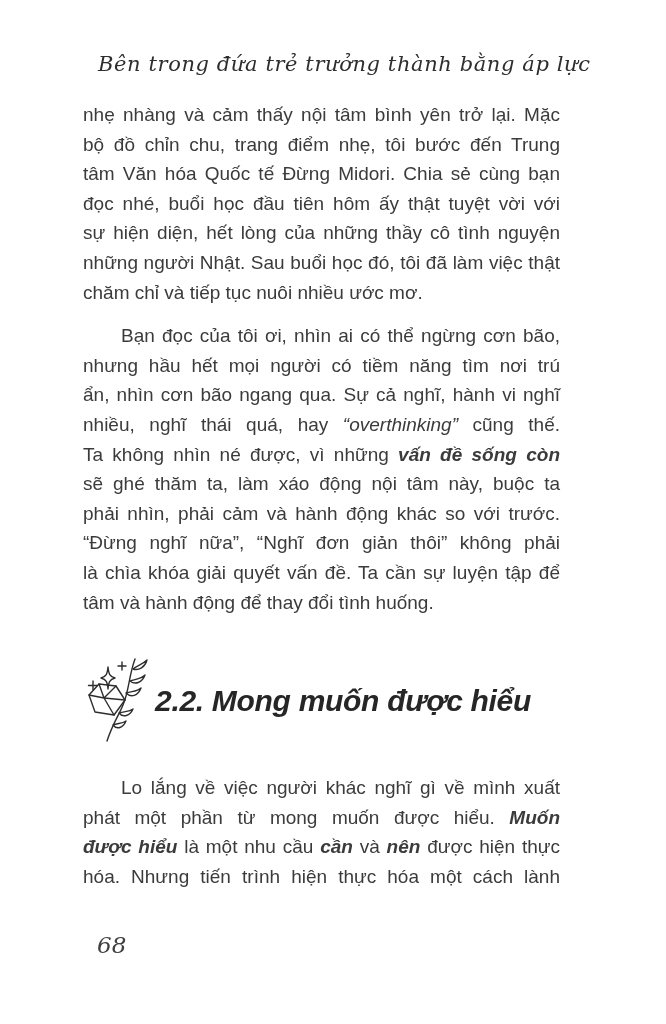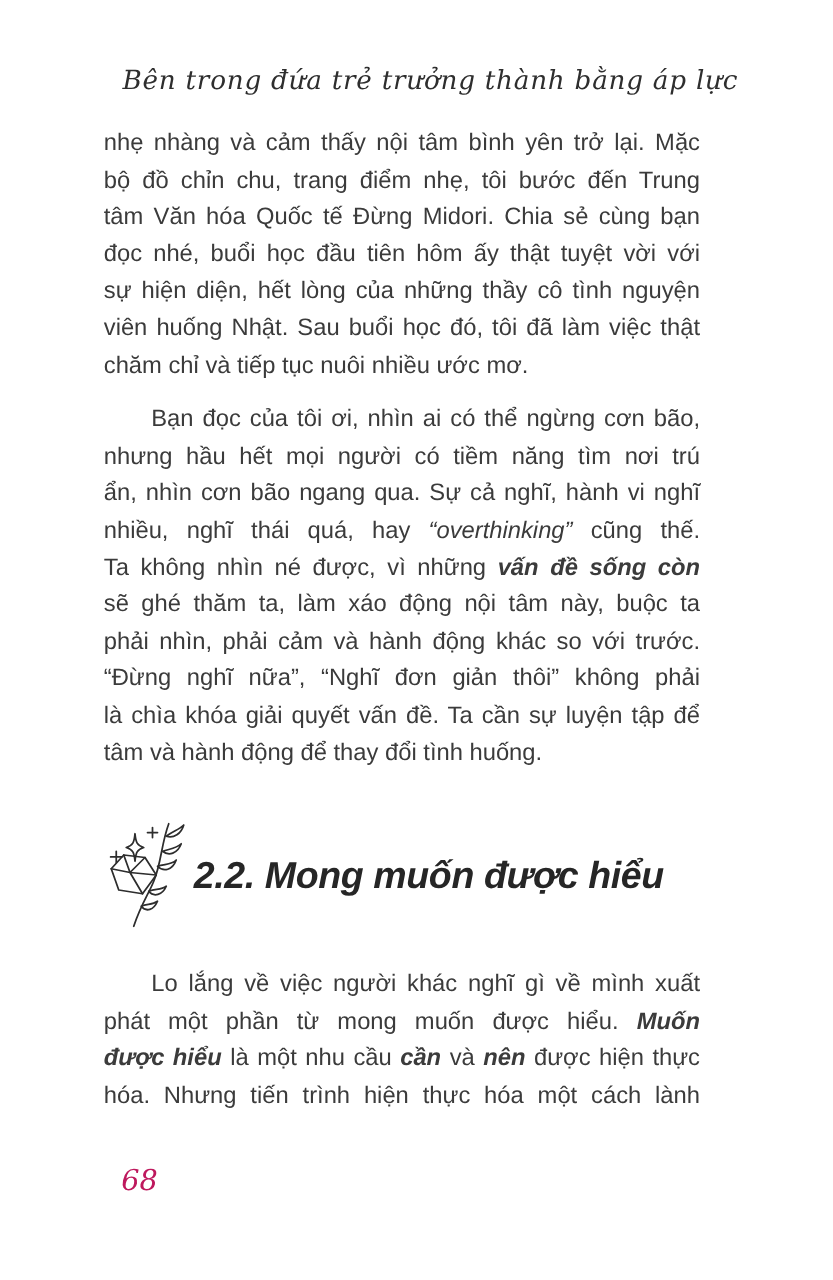--- a/index.html
+++ b/index.html
@@ -55,40 +55,40 @@
     color:#262626;
     white-space:nowrap;
   }
   .paras-bottom{padding-top:28px;}
   .page-number{
     position:absolute;
     left:97px;top:932px;
     font-family:"DejaVu Serif",serif;
     font-style:italic;
     font-size:23px;
-    color:#be185d;
+    color:#404040;
   }
 </style>
 </head>
 <body>
 
 <div class="page">
 
   <div class="running-header">Bên trong đứa trẻ trưởng thành bằng áp lực</div>
 
   <div class="text-col">
 
     <div id="paras-top">
         <div class="para">
           <div class="line"><span>nhẹ nhàng và cảm thấy nội tâm bình yên trở lại. Mặc</span></div>
           <div class="line"><span>bộ đồ chỉn chu, trang điểm nhẹ, tôi bước đến Trung</span></div>
           <div class="line"><span>tâm Văn hóa Quốc tế Đừng Midori. Chia sẻ cùng bạn</span></div>
           <div class="line"><span>đọc nhé, buổi học đầu tiên hôm ấy thật tuyệt vời với</span></div>
           <div class="line"><span>sự hiện diện, hết lòng của những thầy cô tình nguyện</span></div>
-          <div class="line"><span>viên huống Nhật. Sau buổi học đó, tôi đã làm việc thật</span></div>
+          <div class="line"><span>những người Nhật. Sau buổi học đó, tôi đã làm việc thật</span></div>
           <div class="line last"><span>chăm chỉ và tiếp tục nuôi nhiều ước mơ.</span></div>
         </div>
         <div class="para">
           <div class="line indent"><span>Bạn đọc của tôi ơi, nhìn ai có thể ngừng cơn bão,</span></div>
           <div class="line"><span>nhưng hầu hết mọi người có tiềm năng tìm nơi trú</span></div>
           <div class="line"><span>ẩn, nhìn cơn bão ngang qua. Sự cả nghĩ, hành vi nghĩ</span></div>
           <div class="line"><span>nhiều, nghĩ thái quá, hay </span><span class="i">“overthinking”</span><span> cũng thế.</span></div>
           <div class="line"><span>Ta không nhìn né được, vì những </span><span class="b i">vấn đề sống còn</span></div>
           <div class="line"><span>sẽ ghé thăm ta, làm xáo động nội tâm này, buộc ta</span></div>
           <div class="line"><span>phải nhìn, phải cảm và hành động khác so với trước.</span></div>

